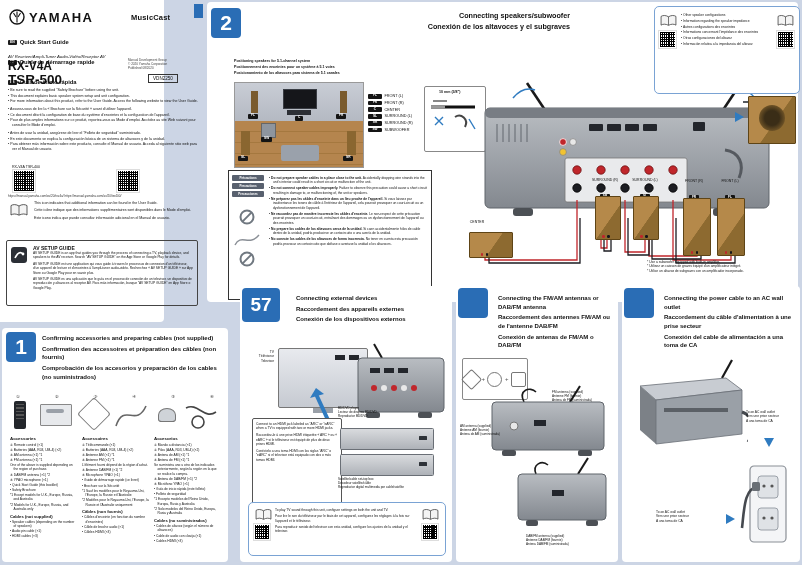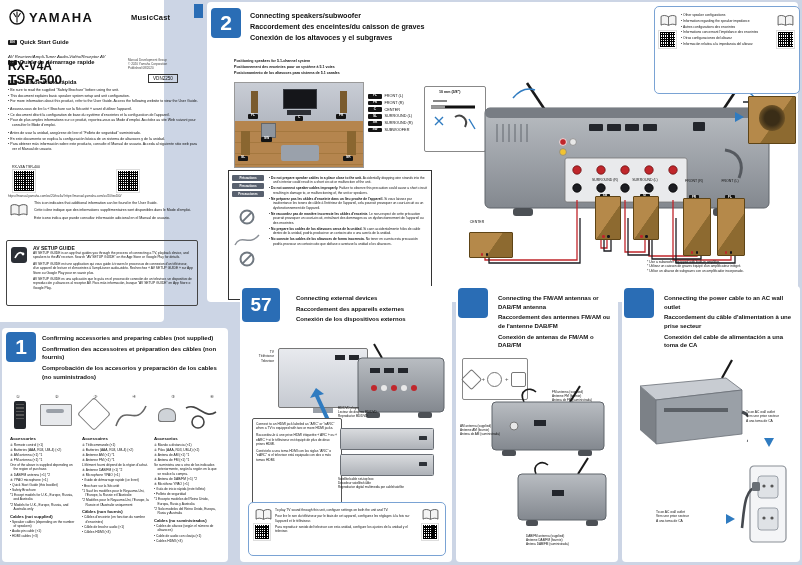--- a/index.html
+++ b/index.html
@@ -255,23 +255,22 @@
             <li>• Cables de altavoz (según el número de altavoces)</li>
             <li>• Cable de audio con clavija (×1)</li>
             <li>• Cables HDMI (×3)</li>
           </ul>
       </div>
     </div>
   </section>
 
   <section class="panel" style="left:207px;top:2px;width:591px;height:300px;">
     <div class="num" style="left:4px;top:6px;width:30px;height:30px;">2</div>
-    <div class="abs" style="left:43px;top:8px;width:320px;">
+    <div class="abs" style="left:43px;top:8px;width:320px;text-align:right;">
       <div class="h-sec">Connecting speakers/subwoofer</div>
-      <div class="h-sec">Raccordement des enceintes/du caisson de graves</div>
       <div class="h-sec">Conexión de los altavoces y el subgraves</div>
     </div>
 
     <div class="abs" style="left:27px;top:57px;width:180px;">
         <div class="f36 b" style="margin-bottom:1px;">Positioning speakers for 5.1-channel system</div>
         <div class="f36 b" style="margin-bottom:1px;">Positionnement des enceintes pour un système à 5.1 voies</div>
         <div class="f36 b" style="margin-bottom:1px;">Posicionamiento de los altavoces para sistema de 5.1 canales</div>
       </div>
 
     <div class="abs" style="left:27px;top:80px;width:128px;height:84px;overflow:hidden;border:0.5px solid #999;">

